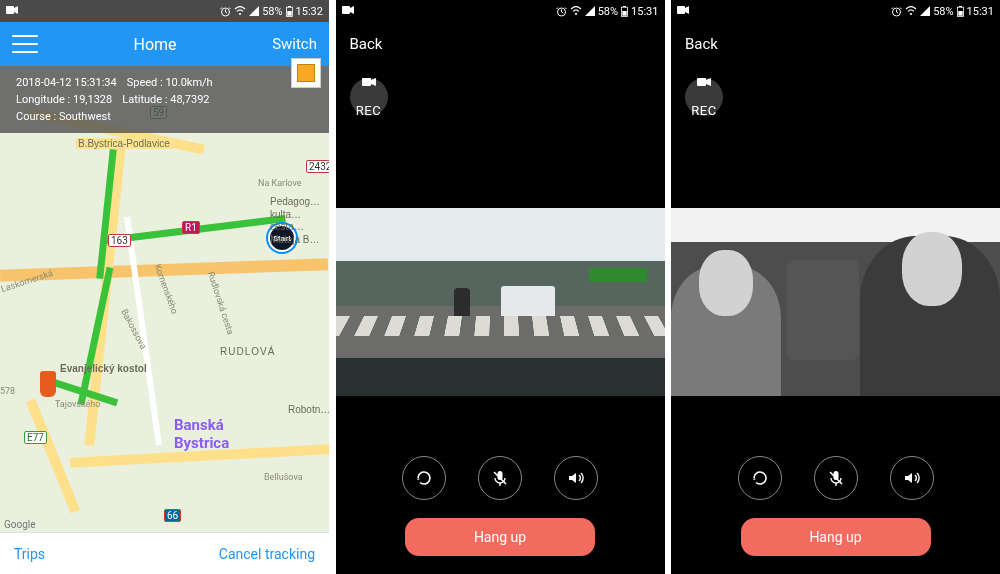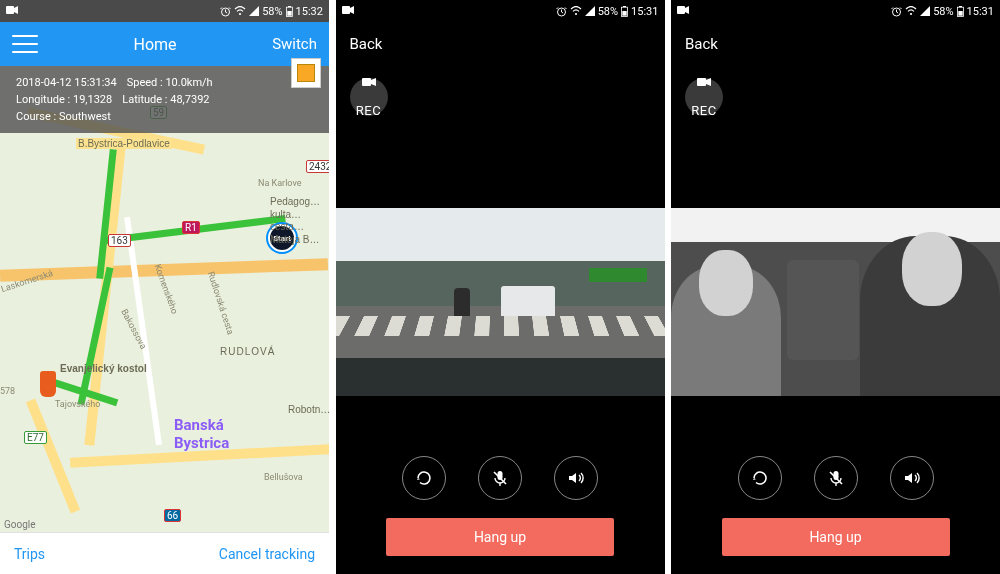--- a/index.html
+++ b/index.html
@@ -69,21 +69,21 @@
     .person { position:absolute; bottom:0; background:#7a7a7a; border-radius:40% 40% 0 0;}
     .personA { left:0; width:110px; height:130px; }
     .personB { right:0; width:140px; height:160px; background:#3b3b3b; }
     .headA { position:absolute; left:28px; top:42px; width:54px; height:66px; background:#d4d2cf; border-radius:45%;}
     .headB { position:absolute; right:38px; top:24px; width:60px; height:74px; background:#d4d2cf; border-radius:45%;}
     .seat { position:absolute; left:116px; top:52px; width:72px; height:100px; background:#555; border-radius:6px;}
 
     .controls { position: absolute; bottom: 74px; left: 0; right: 0; display: flex; justify-content: center; gap: 32px; }
     .ctrl-btn { width: 44px; height: 44px; border: 1px solid #888; border-radius: 50%; display: flex; align-items: center; justify-content: center; color: #fff; font-size: 18px; }
 
-    .hangup-btn { position: absolute; bottom: 18px; left: 50%; transform: translateX(-50%); width: 228px; height: 38px; background: #f36b5e; color: #fff; display: flex; align-items: center; justify-content: center; font-size: 14px; border-radius: 2px; }
+    .hangup-btn { position: absolute; bottom: 18px; left: 50%; transform: translateX(-50%); width: 190px; height: 38px; background: #f36b5e; color: #fff; display: flex; align-items: center; justify-content: center; font-size: 14px; border-radius: 14px; }
   </style>
 </head>
 <body>
 
 <div class="panel map">
   <div class="status-bar">
     <div class="status-left">
       <span class="st-icon">
         <svg width="12" height="10" viewBox="0 0 12 10">
             <rect x="0" y="1" width="8" height="8" rx="1" fill="#fff"></rect>

